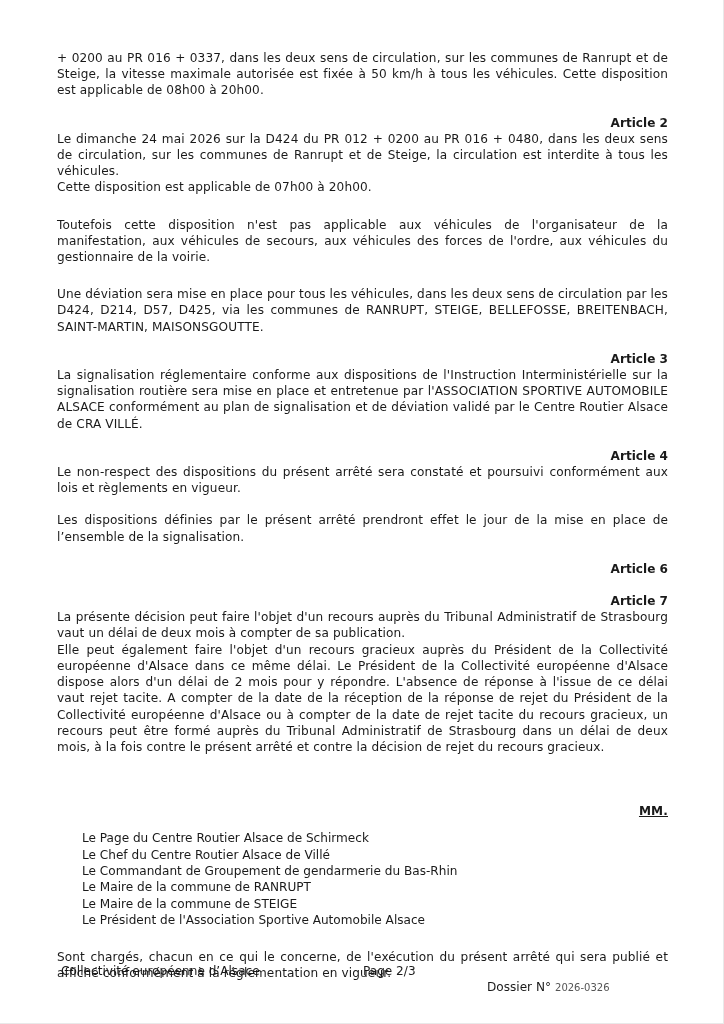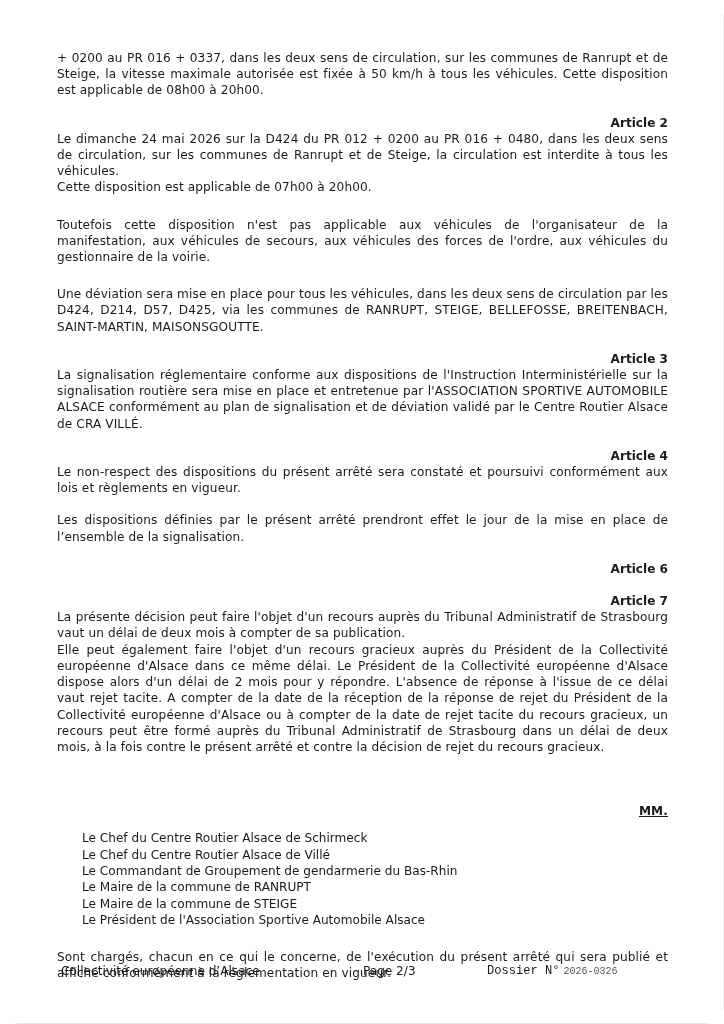--- a/index.html
+++ b/index.html
@@ -9,21 +9,20 @@
   }
   .page {
     position: relative;
     width: 724px;
     height: 1024px;
     background: #ffffff;
     box-sizing: border-box;
     overflow: hidden;
     font-family: "DejaVu Sans", "Liberation Sans", sans-serif;
     color: #1a1a1a;
-    border-radius: 20px;
   }
   .page-edge {
     position: absolute;
     left: 0; top: 0; right: 0; bottom: 0;
     border-right: 1px solid #e9e9e9;
     border-bottom: 1px solid #e9e9e9;
     pointer-events: none;
   }
   .content {
     position: absolute;
@@ -84,22 +83,21 @@
     top: 0;
   }
   .footer .f-page {
     position: absolute;
     left: 306px;
     top: 0;
   }
   .footer .f-dossier {
     position: absolute;
     left: 430px;
-    top: 0;
-    font-family: Liberation Mono, monospace;
+    top: 16px;
   }
   .footer .f-dossier-num {
     font-size: 10px;
     color: #555555;
     margin-left: 4px;
   }
 </style>
 </head>
 <body>
 
@@ -151,21 +149,21 @@
     <div class="gap-xl"></div>
 
 
     <div class="gap-lg"></div>
 
     <p class="mm">MM.</p>
 
     <div class="gap-sm"></div>
 
     <ul class="recipients">
-      <li>Le Chef du Centre Routier Alsace de Schirmeck</li>
+      <li>Le Page du Centre Routier Alsace de Schirmeck</li>
       <li>Le Chef du Centre Routier Alsace de Villé</li>
       <li>Le Commandant de Groupement de gendarmerie du Bas-Rhin</li>
       <li>Le Maire de la commune de RANRUPT</li>
       <li>Le Maire de la commune de STEIGE</li>
       <li>Le Président de l'Association Sportive Automobile Alsace</li>
     </ul>
 
     <div class="gap-lg"></div>
 
     <p class="para">Sont chargés, chacun en ce qui le concerne, de l'exécution du présent arrêté qui sera publié et affiché conformément à la réglementation en vigueur.</p>

